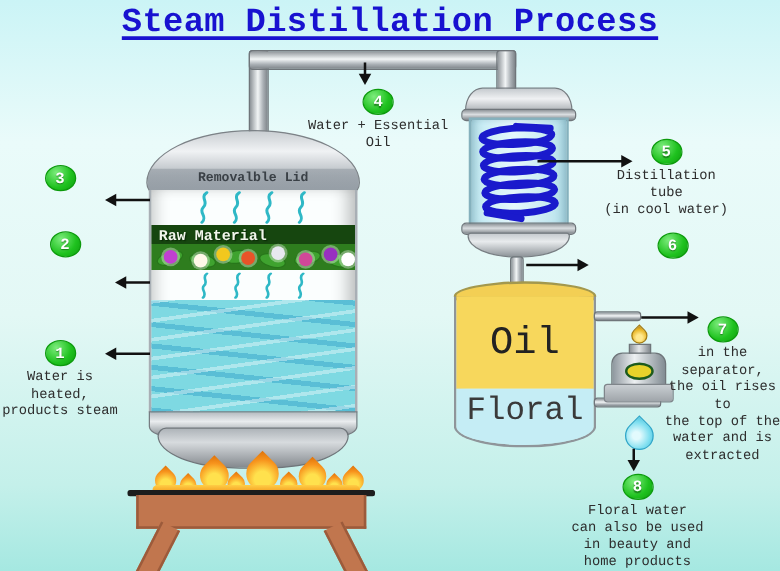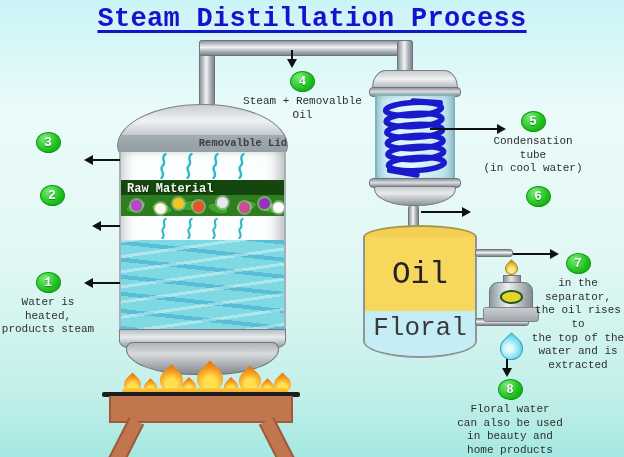--- a/index.html
+++ b/index.html
@@ -18,21 +18,21 @@
     text-decoration:underline;text-decoration-thickness:3px;text-underline-offset:4px;letter-spacing:.3px;}
   
   .pipe-h{background:linear-gradient(180deg,#8d9398 0%,#f2f5f6 45%,#aab0b5 75%,#7f858a 100%);border:1px solid #6F757A;border-radius:3px;}
   .pipe-v{background:linear-gradient(90deg,#8d9398 0%,#f2f5f6 45%,#aab0b5 75%,#7f858a 100%);border:1px solid #6F757A;border-radius:3px;}
   
   .dome{left:117px;top:104px;width:171px;height:52px;border-radius:50% 50% 8px 8px / 82% 82% 10px 10px;
     background:linear-gradient(180deg,#C9CED2 0%,#F0F2F4 32%,#B9BFC4 68%,#8F959A 100%);
     border:1px solid #7C8287;overflow:hidden;}
   .lid-band{position:absolute;left:0;bottom:3px;width:100%;height:17px;
     background:linear-gradient(180deg,rgba(110,120,130,.35),rgba(150,160,170,.55));
-    color:#3A4046;font-size:10.5px;font-weight:bold;text-align:right;line-height:17px;}
+    color:#3A4046;font-size:10.5px;font-weight:bold;text-align:center;line-height:17px;}
   .still-body{left:119px;top:152px;width:167px;height:178px;background:#FBFEFE;
     border-left:2px solid #A8AFB5;border-right:2px solid #A8AFB5;
     box-shadow:inset 9px 0 12px -6px rgba(0,0,0,.22), inset -11px 0 14px -6px rgba(0,0,0,.28);overflow:hidden;}
   .steam-zone{display:flex;justify-content:space-evenly;align-items:center;padding:0 22px;}
   .raw-band{position:relative;height:36px;background:linear-gradient(180deg,#16460F 0 42%,var(--raw-green,#2E7D1E) 42% 100%);overflow:hidden;}
   .raw-label{position:absolute;top:2px;left:6px;font-size:12px;font-weight:bold;color:#F2F6EC;text-shadow:1px 1px 1px #0A2A06;}
   .leaf{position:absolute;width:22px;height:11px;background:#3FA32F;border:1px solid #27761A;border-radius:50%;}
   .flower{position:absolute;width:11px;height:11px;border-radius:50%;box-shadow:0 0 0 2px rgba(255,255,255,.35);}
   .water-zone{height:90px;background:
     repeating-linear-gradient(172deg, rgba(255,255,255,.38) 0 3px, rgba(255,255,255,0) 3px 15px),
@@ -229,25 +229,25 @@
 products steam</div>
   </div>
   <div class="step" style="left:0;top:185px;width:104px;">
     <span class="badge">2</span>
   </div>
   <div class="step" style="left:0;top:132px;width:96px;">
     <span class="badge">3</span>
   </div>
   <div class="step" style="left:235px;top:71px;width:135px;">
     <span class="badge">4</span>
-    <div class="step-text">Steam + Removalble Oil</div>
+    <div class="step-text">Water + Essential Oil</div>
   </div>
   <div class="step" style="left:478px;top:111px;width:110px;">
     <span class="badge">5</span>
-    <div class="step-text">Condensation tube
+    <div class="step-text">Distillation tube
 (in cool water)</div>
   </div>
   <div class="step" style="left:468px;top:186px;width:140px;">
     <span class="badge">6</span>
   </div>
   <div class="step" style="left:526px;top:253px;width:104px;">
     <span class="badge">7</span>
     <div class="step-text">in the separator,
 the oil rises to
 the top of the

